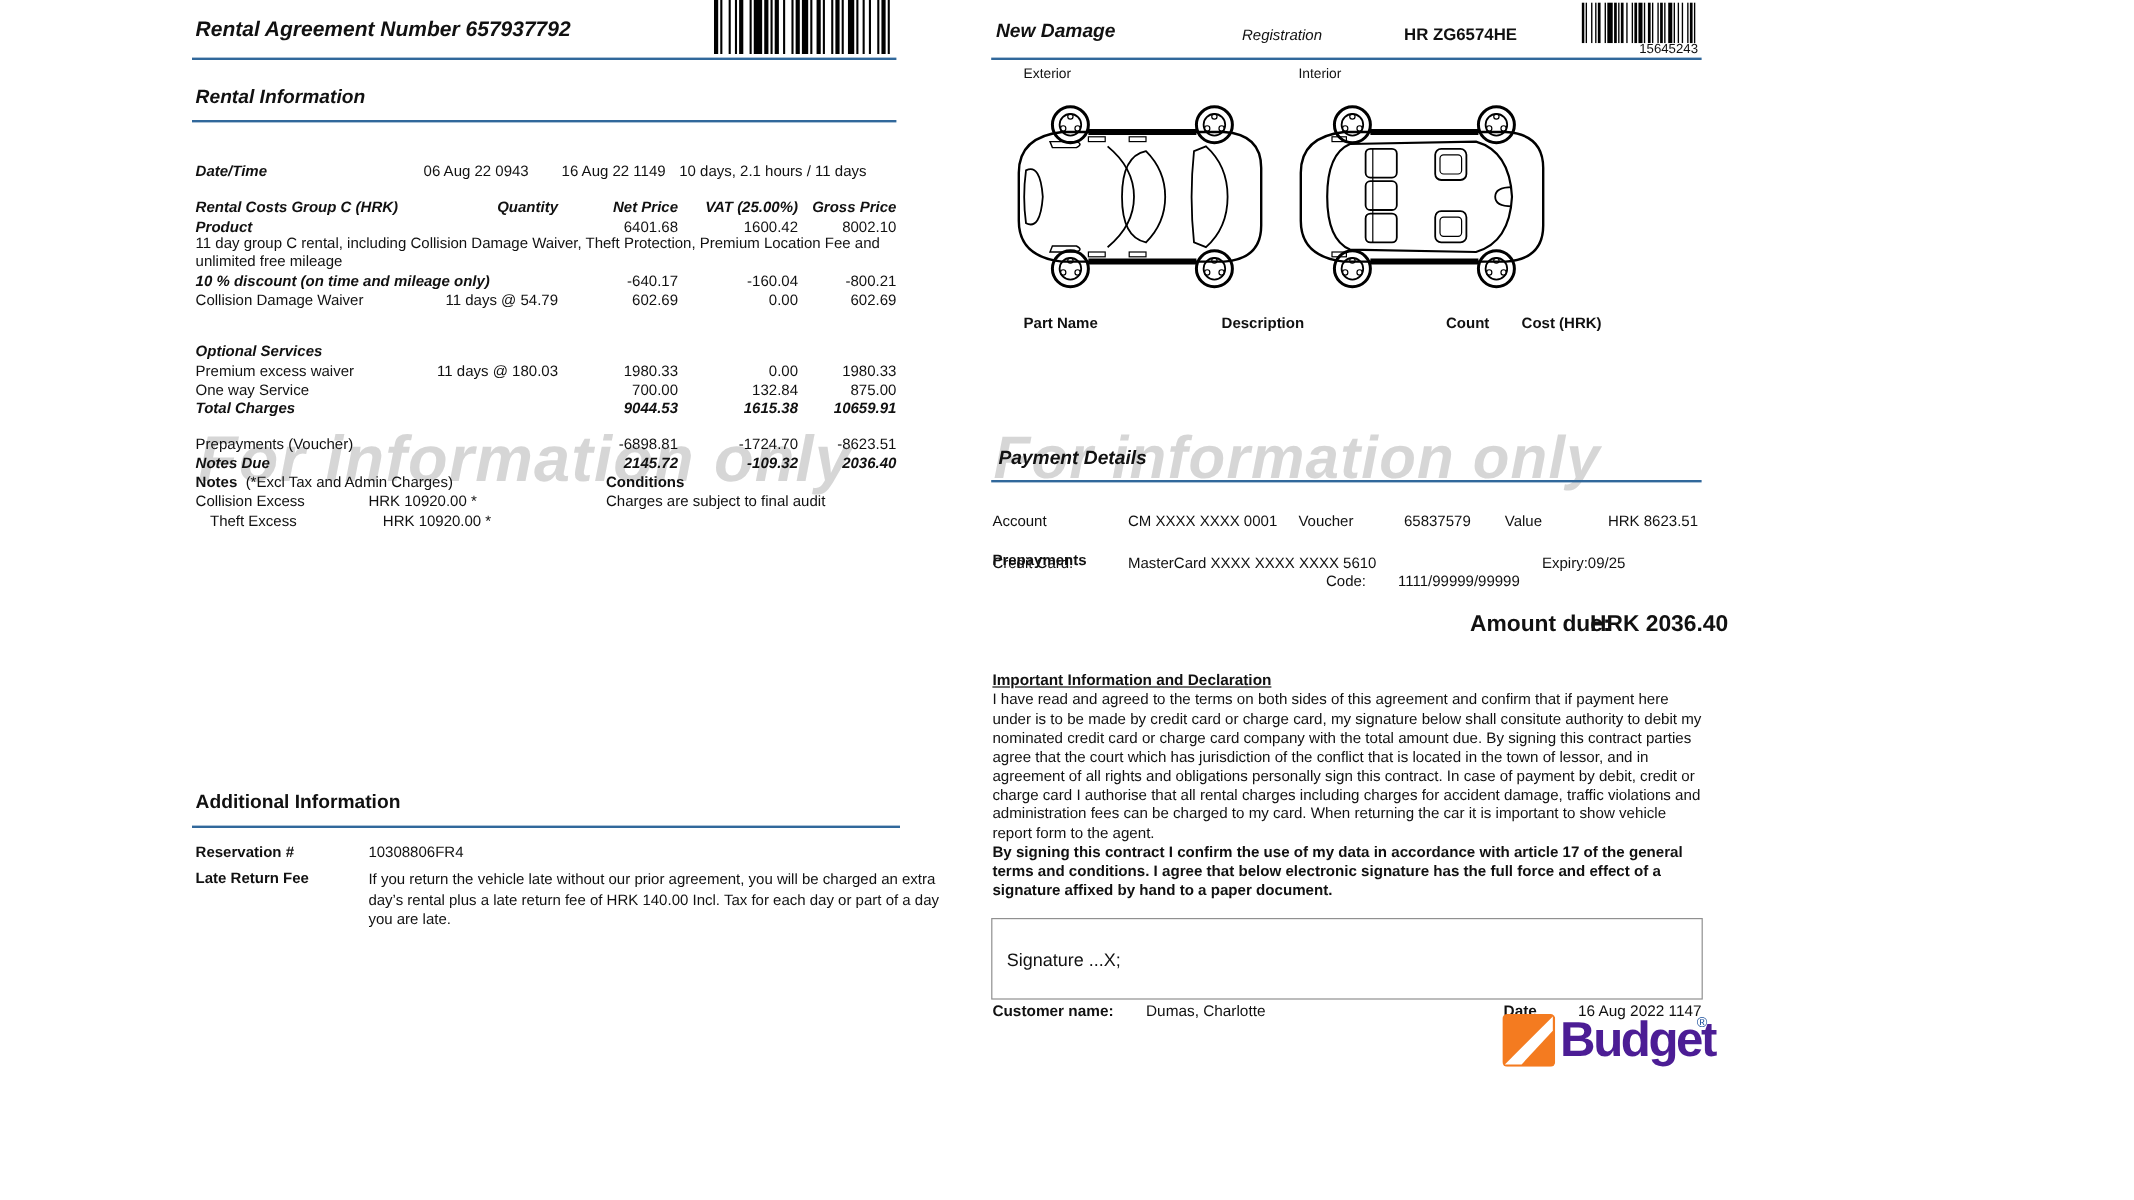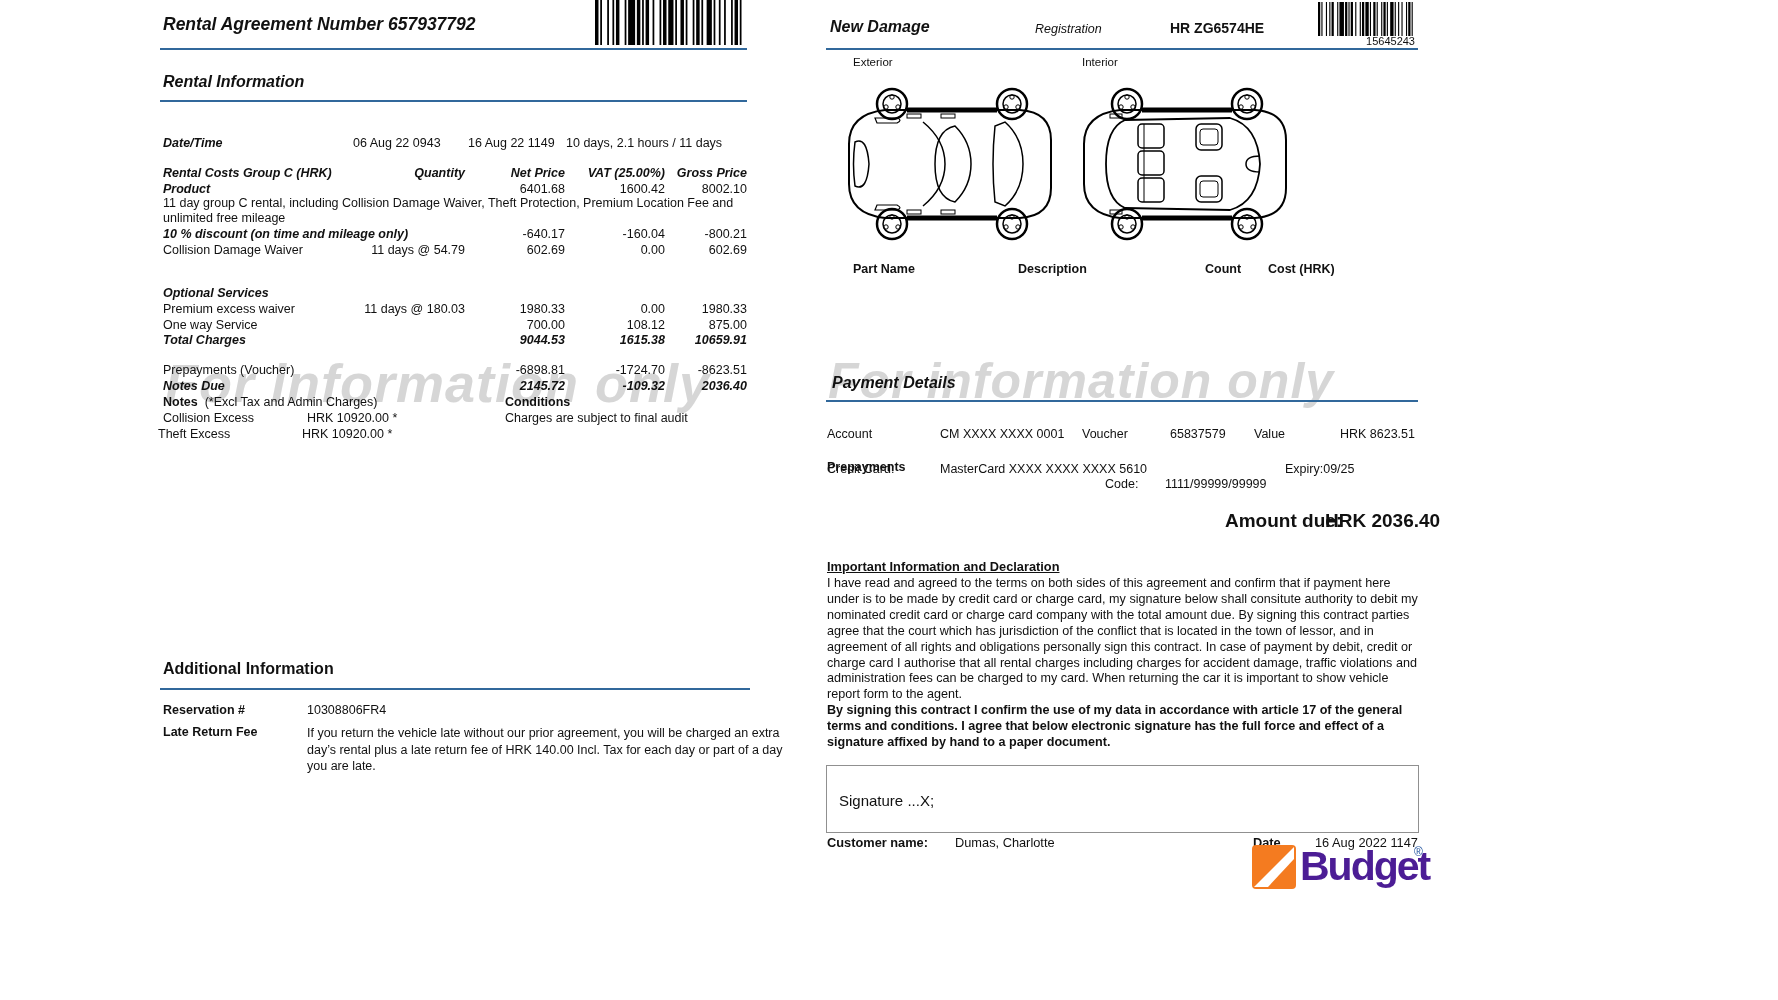--- a/index.html
+++ b/index.html
@@ -119,21 +119,21 @@
   <div class="row" style="left:163px; top:301px; width:585px;">
     <span class="lc-label">Premium excess waiver</span>
     <span class="lc-qty num">11 days @ 180.03</span>
     <span class="lc-net num">1980.33</span>
     <span class="lc-vat num">0.00</span>
     <span class="lc-gross num">1980.33</span>
   </div>
   <div class="row" style="left:163px; top:317px; width:585px;">
     <span class="lc-label">One way Service</span>
     <span class="lc-net num">700.00</span>
-    <span class="lc-vat num">108.12</span>
+    <span class="lc-vat num">132.84</span>
     <span class="lc-gross num">875.00</span>
   </div>
   <div class="row" style="left:163px; top:332px; width:585px;">
     <span class="bi lc-label">Total Charges</span>
     <span class="bi lc-net num">9044.53</span>
     <span class="bi lc-vat num">1615.38</span>
     <span class="bi lc-gross num">10659.91</span>
   </div>
 
   <div class="row" style="left:163px; top:362px; width:585px;">
@@ -151,21 +151,21 @@
 
   <div class="row" style="left:163px; top:394px; width:585px;">
     <span class="lc-label"><b>Notes</b>&nbsp;&nbsp;<span>(*Excl Tax and Admin Charges)</span></span>
     <span class="b lc-cond">Conditions</span>
   </div>
   <div class="row" style="left:163px; top:410px; width:585px;">
     <span class="lc-label">Collision Excess</span>
     <span class="lc-val2">HRK 10920.00 *</span>
     <span class="lc-cond">Charges are subject to final audit</span>
   </div>
-  <div class="row" style="left:158px; top:426px; width:585px;">
+  <div class="row" style="left:175px; top:426px; width:585px;">
     <span class="lc-label">Theft Excess</span>
     <span class="lc-val2">HRK 10920.00 *</span>
   </div>
 
   <div class="abs" style="left:163px; top:660px; font-size:16px; font-weight:bold;">Additional Information</div>
   <div class="rule" style="left:160px; top:688px; width:590px;"></div>
   <div class="row" style="left:163px; top:702px; width:585px;">
     <span class="b lc-label">Reservation #</span>
     <span class="lc-val2">10308806FR4</span>
   </div>

